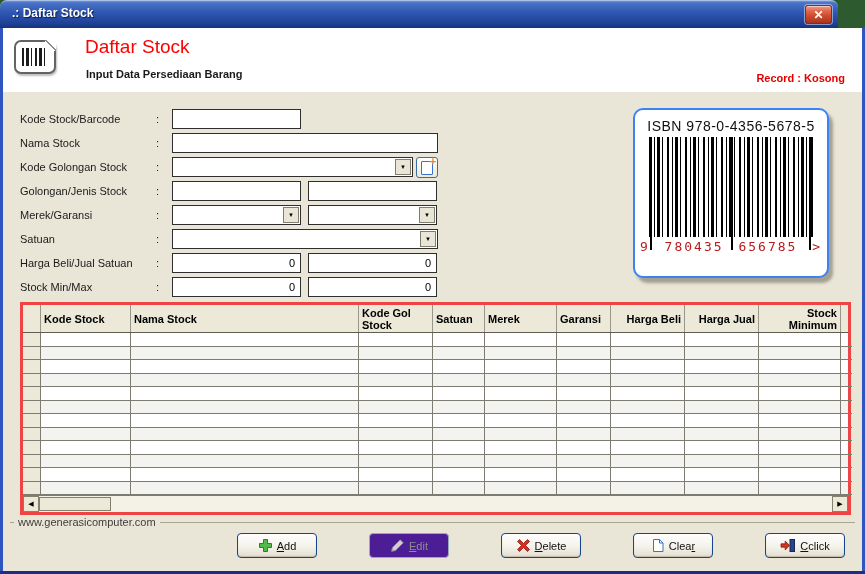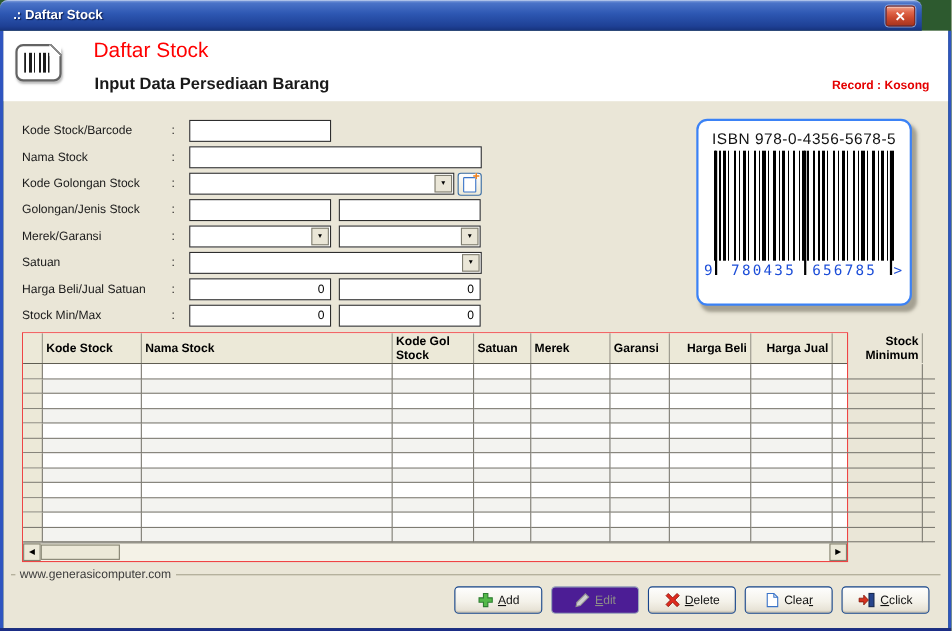--- a/index.html
+++ b/index.html
@@ -42,21 +42,21 @@
   .headerstrip{position:absolute;left:3px;top:28px;width:859px;height:64px;background:#fff;}
   
   .hicon{position:absolute;left:14px;top:40px;width:42px;height:34px;
     background:#fff;border:2px solid #636363;border-radius:7px;
     box-shadow:1px 2px 2px rgba(0,0,0,.25);box-sizing:border-box;}
   .hibar{position:absolute;left:6px;right:9px;top:6px;bottom:6px;
     background:repeating-linear-gradient(90deg,#1c1c1c 0 2px,#fff 2px 4px,#1c1c1c 4px 7px,#fff 7px 9px,#1c1c1c 9px 10px,#fff 10px 13px);}
   .hifold{position:absolute;top:-2px;right:-2px;width:11px;height:11px;
     background:linear-gradient(225deg,#fff 0 42%,#8a8a8a 42% 54%,#fff 54%);}
   .htitle{position:absolute;left:85px;top:36px;font-size:19px;color:#ff0000;}
-  .hsub{position:absolute;left:86px;top:68px;font-size:15px;font-weight:bold;color:#1a1a1a;}
+  .hsub{position:absolute;left:86px;top:68px;font-size:11px;font-weight:bold;color:#1a1a1a;}
   .record{position:absolute;right:20px;top:72px;font-size:11px;font-weight:bold;color:#e40000;}
   
   .frow{position:absolute;left:20px;width:440px;height:21px;}
   .flabel{position:absolute;left:0;top:4px;color:#1a1a1a;}
   .fcolon{position:absolute;left:136px;top:4px;color:#1a1a1a;}
   .fin,.combo{
     position:absolute;top:0;height:20px;background:#fff;
     border:1px solid #2e2e2e;box-sizing:border-box;
     font-family:"Liberation Sans",sans-serif;font-size:11px;padding:0 3px;
   }
@@ -82,27 +82,27 @@
   .photo-card{position:absolute;left:633px;top:108px;width:196px;height:170px;
     background:#fff;border:2px solid #3b82f6;border-radius:10px;
     box-shadow:4px 5px 3px rgba(95,92,78,.5);box-sizing:border-box;cursor:pointer;}
   .isbn{margin-top:8px;text-align:center;font-size:14px;letter-spacing:.5px;color:#111;}
   .bars{position:relative;margin:3px 14px 0 14px;height:100px;
     background:repeating-linear-gradient(90deg,#000 0 2px,#fff 2px 5px,#000 5px 6px,#fff 6px 8px,#000 8px 11px,#fff 11px 13px,#000 13px 14px,#fff 14px 18px);}
   .g{position:absolute;width:2px;background:#000;top:0;height:113px;}
   .g1{left:1px;} .g2{left:50%;} .g3{right:2px;}
   .digits{margin-top:2px;text-align:center;
     font-family:"DejaVu Sans Mono",monospace;font-size:13px;
-    letter-spacing:2px;word-spacing:5px;color:#1d4ed8;}
+    letter-spacing:2px;word-spacing:5px;color:#b91c1c;}
   .tooltip{position:absolute;left:586px;top:188px;z-index:5;
     background:#FFFFE1;border:1px solid #000;padding:1px 3px;
     font-size:11px;white-space:nowrap;}
   
-  .grid{position:absolute;left:20px;top:302px;width:751px;
-    border:1px solid #ef4444;box-sizing:border-box;background:#fff;}
+  .grid{position:absolute;left:20px;top:302px;width:831px;
+    border:3px solid #ef4444;box-sizing:border-box;background:#fff;}
   .ghead{display:flex;height:27px;background:#ECE9D8;border-bottom:1px solid #5f5d52;}
   .hc{display:flex;align-items:center;box-sizing:border-box;
     border-right:1px solid #98968a;padding:0 3px;
     font-weight:bold;line-height:12px;overflow:hidden;}
   .hc.ar{justify-content:flex-end;text-align:right;}
   .gr{display:flex;height:13.5px;background:#fff;box-sizing:border-box;}
   .gr.alt{background:#f3f3f0;}
   .dc{box-sizing:border-box;border-right:1px solid #7d7b72;border-bottom:1px solid #7d7b72;}
   .dc.sel{background:#ECE9D8;}
   .c0{flex:0 0 18px;} .c1{flex:0 0 90px;} .c2{flex:0 0 228px;}
@@ -117,21 +117,21 @@
     border:1px solid #83816f;box-sizing:border-box;cursor:grab;}
   .strack{flex:1;}
   
   .groupline{position:absolute;left:10px;top:522px;width:845px;border-top:1px solid #a8a590;}
   .website{position:absolute;left:14px;top:516px;background:#EAE6D7;padding:0 4px;color:#3c3c3c;}
   .btnrow{position:absolute;right:20px;top:533px;display:flex;gap:8px;}
   .xpbtn{width:80px;height:25px;border:1px solid #16458c;border-radius:4px;
     background:linear-gradient(180deg,#fefefe 0%,#f4f2ea 55%,#e3ded0 100%);
     box-shadow:inset 0 -1px 1px rgba(130,120,100,.35);
     display:flex;align-items:center;justify-content:center;gap:4px;
-    font-family:"Liberation Sans",sans-serif;font-size:11px;color:#111;cursor:pointer;padding:0;}
+    font-family:"Liberation Sans",sans-serif;font-size:11px;color:#111;cursor:pointer;padding:0;margin-left:44px;}
   .xpbtn.disabled{border-color:#9aa8bc;background:#4c1d95;box-shadow:none;color:#8e8e88;cursor:default;}
   .mn{text-decoration:underline;}
   .blabel span{display:inline;}
 </style>
 </head>
 <body>
 
 <div class="window">
 
   <div class="client"></div>

